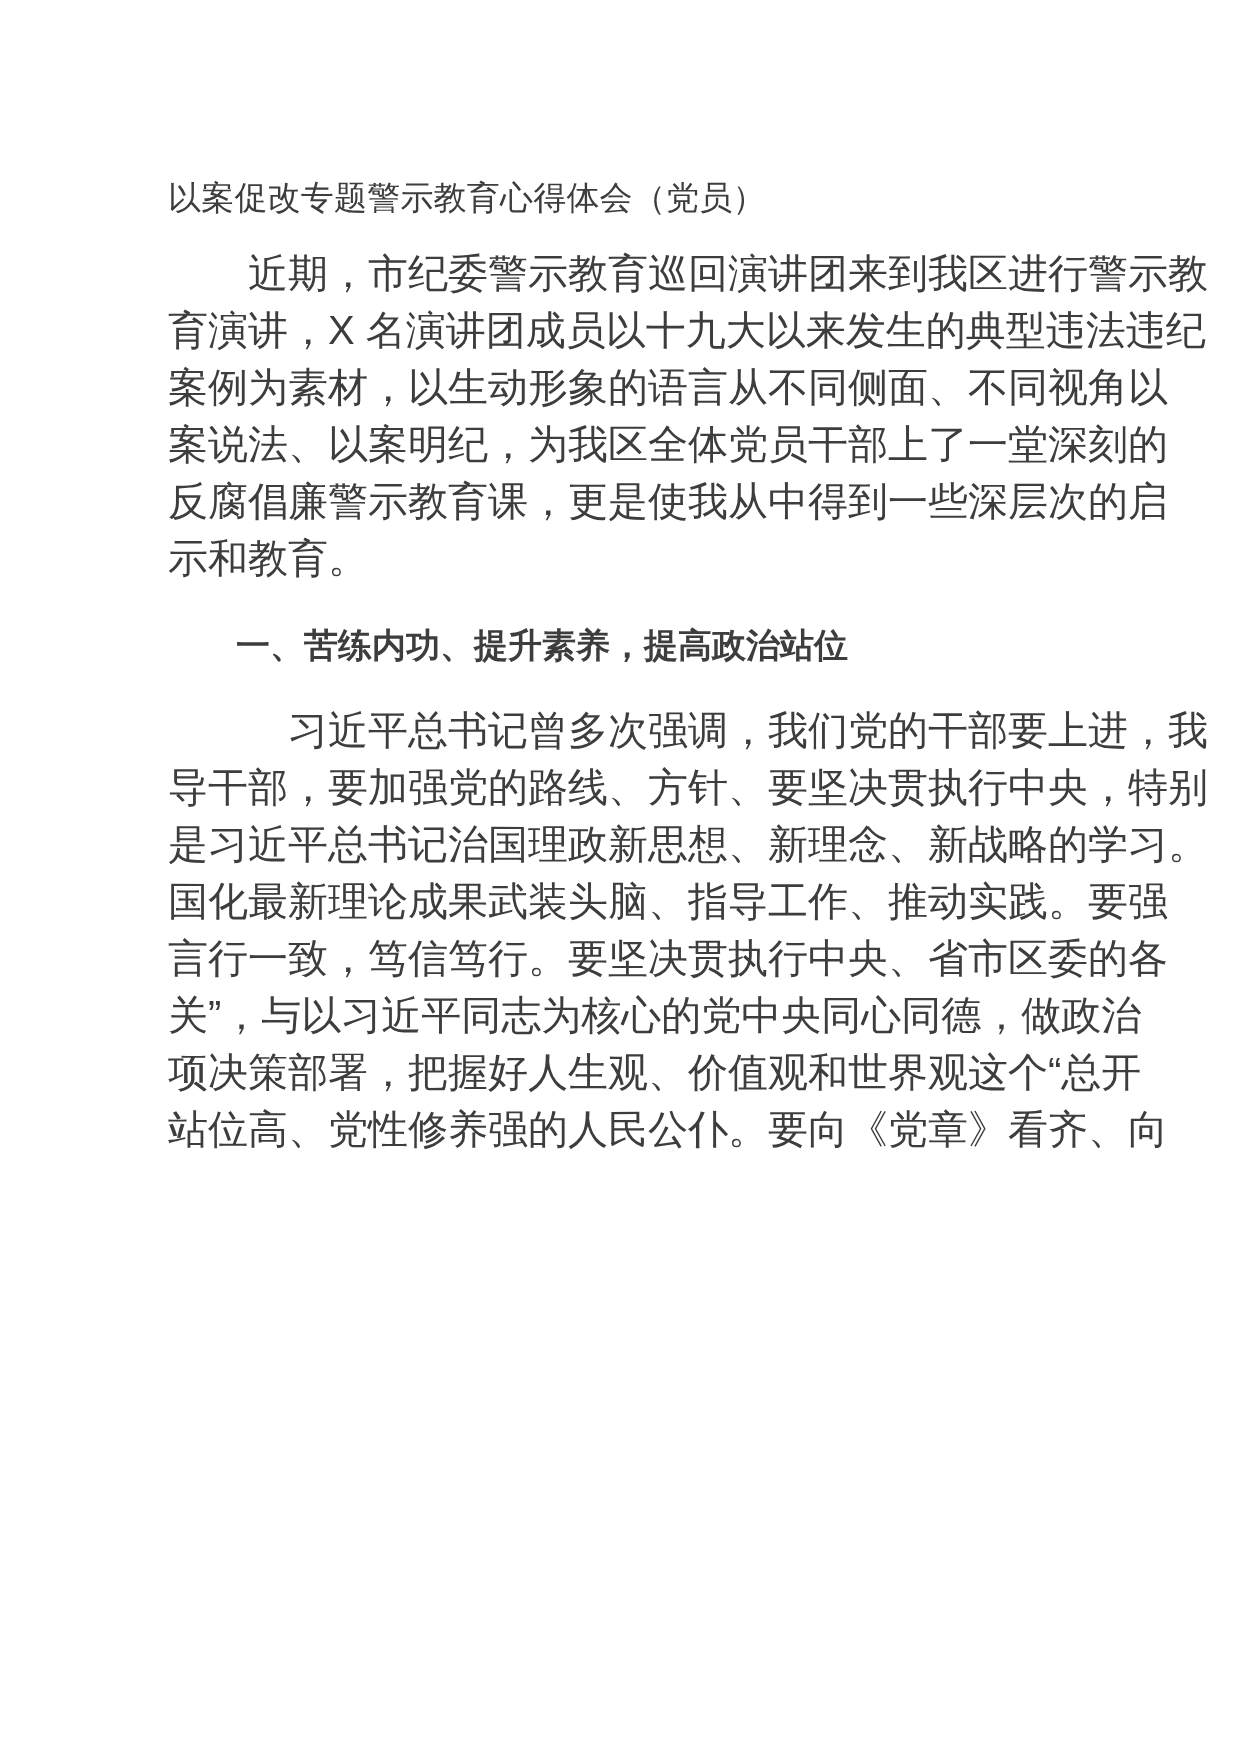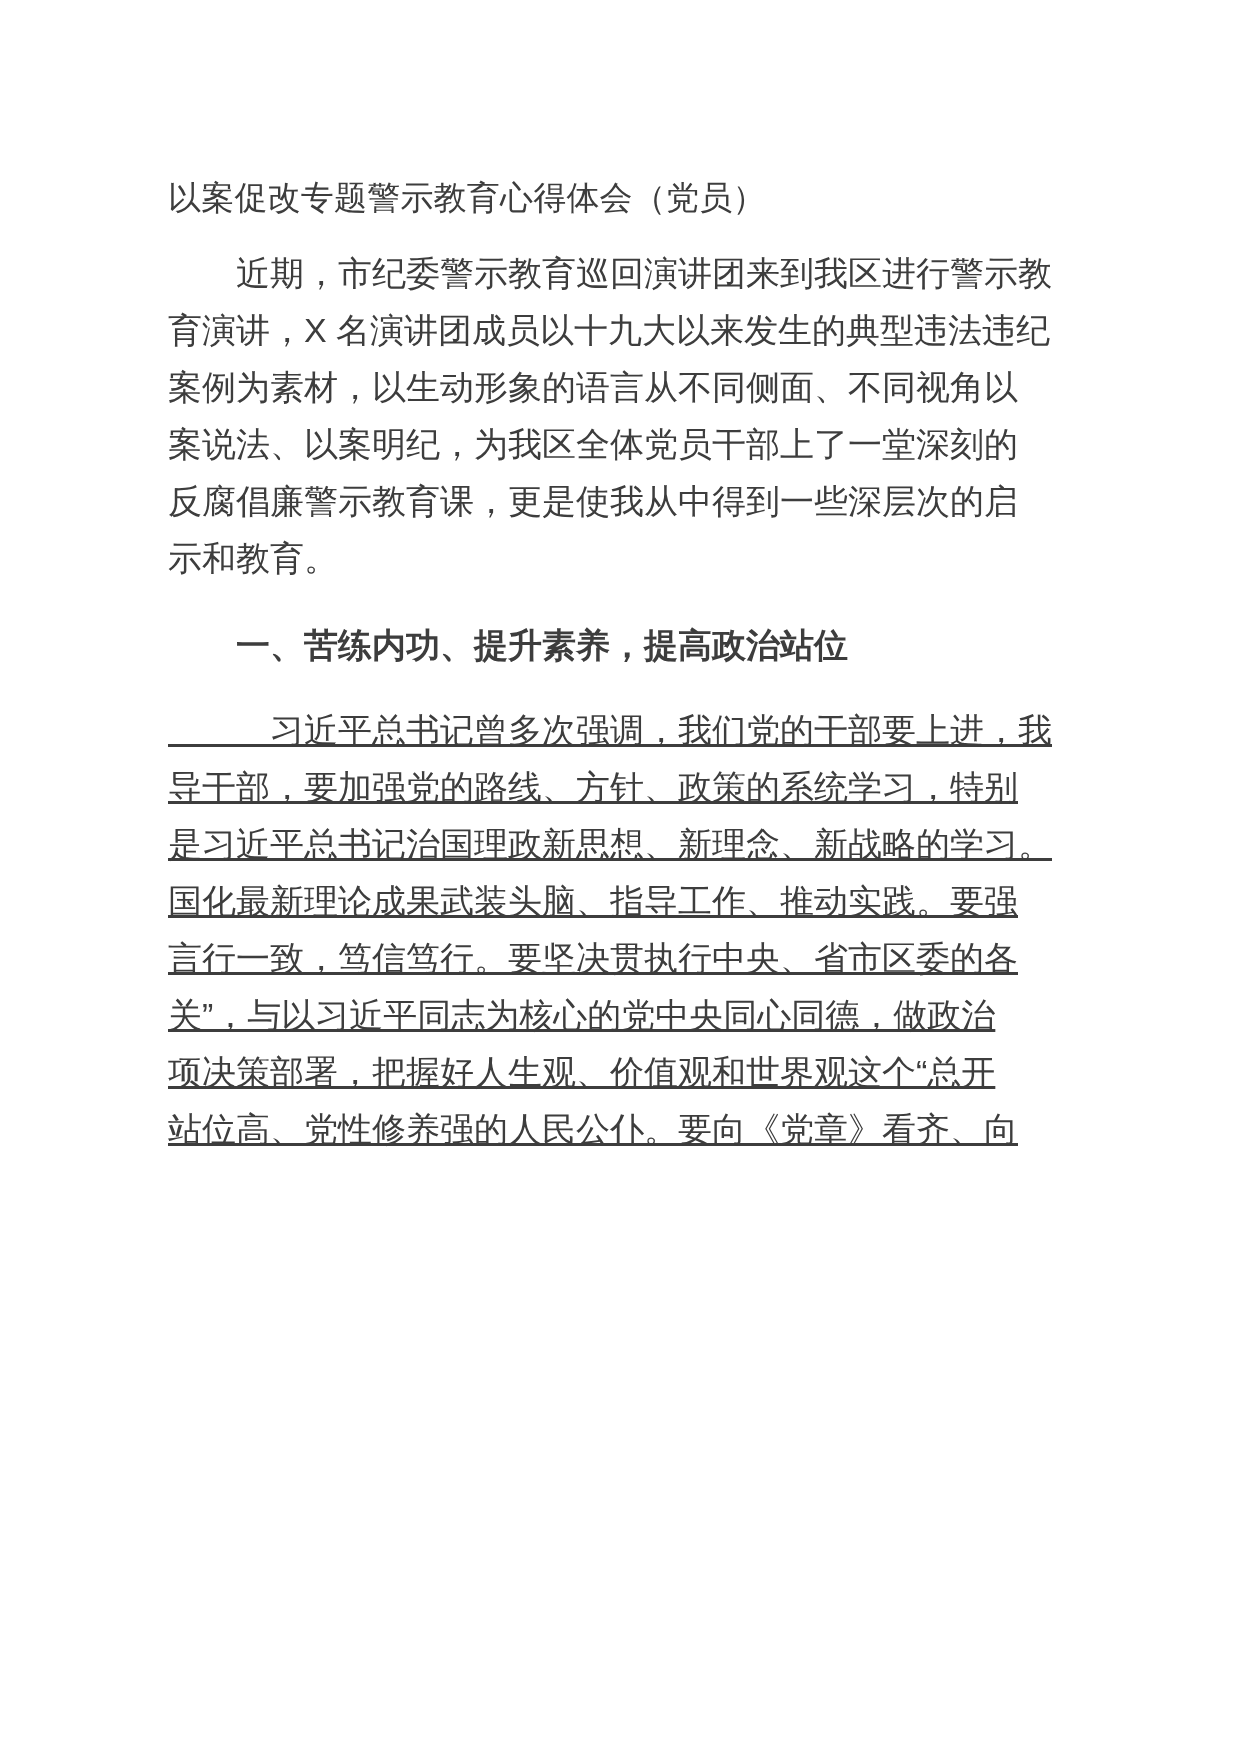--- a/index.html
+++ b/index.html
@@ -32,21 +32,21 @@
     font-size: 33px;
     line-height: 46px;
     font-weight: 400;
     color: #3d3d3d;
     margin: 0;
     padding-top: 175px;
     letter-spacing: 0.2px;
     white-space: nowrap;
   }
   .para {
-    font-size: 34px;
+    font-size: 40px;
     line-height: 57px;
     color: #3d3d3d;
     margin: 0;
     text-align: justify;
     text-justify: inter-ideograph;
     letter-spacing: 0px;
   }
   .para-line {
     display: block;
     white-space: pre;
@@ -59,21 +59,20 @@
     line-height: 57px;
     font-weight: bold;
     color: #3d3d3d;
     margin: 0;
     padding-left: 68px;
     margin-top: 30px;
     white-space: pre;
   }
   .para-2 {
     margin-top: 28px;
-    text-decoration: underline;
   }
 </style>
 </head>
 <body>
 
 <div class="page">
   <div class="doc-body">
 
     <h1 class="doc-title">以案促改专题警示教育心得体会（党员）</h1>
 
@@ -83,21 +82,21 @@
       <span class="para-line">案例为素材，以生动形象的语言从不同侧面、不同视角以</span>
       <span class="para-line">案说法、以案明纪，为我区全体党员干部上了一堂深刻的</span>
       <span class="para-line">反腐倡廉警示教育课，更是使我从中得到一些深层次的启</span>
       <span class="para-line">示和教育。</span>
     </p>
 
     <h2 class="section-heading">一、苦练内功、提升素养，提高政治站位</h2>
 
     <p class="para para-2">
       <span class="para-line">　　　习近平总书记曾多次强调，我们党的干部要上进，我</span>
-      <span class="para-line">导干部，要加强党的路线、方针、政策的系统学习，特别</span>
+      <span class="para-line">导干部，要加强党的路线、方针、要坚决贯执行中央，特别</span>
       <span class="para-line">是习近平总书记治国理政新思想、新理念、新战略的学习。</span>
       <span class="para-line">国化最新理论成果武装头脑、指导工作、推动实践。要强</span>
       <span class="para-line">言行一致，笃信笃行。要坚决贯执行中央、省市区委的各</span>
       <span class="para-line">关”，与以习近平同志为核心的党中央同心同德，做政治</span>
       <span class="para-line">项决策部署，把握好人生观、价值观和世界观这个“总开</span>
       <span class="para-line">站位高、党性修养强的人民公仆。要向《党章》看齐、向</span>
     </p>
 
   </div>
 </div>

